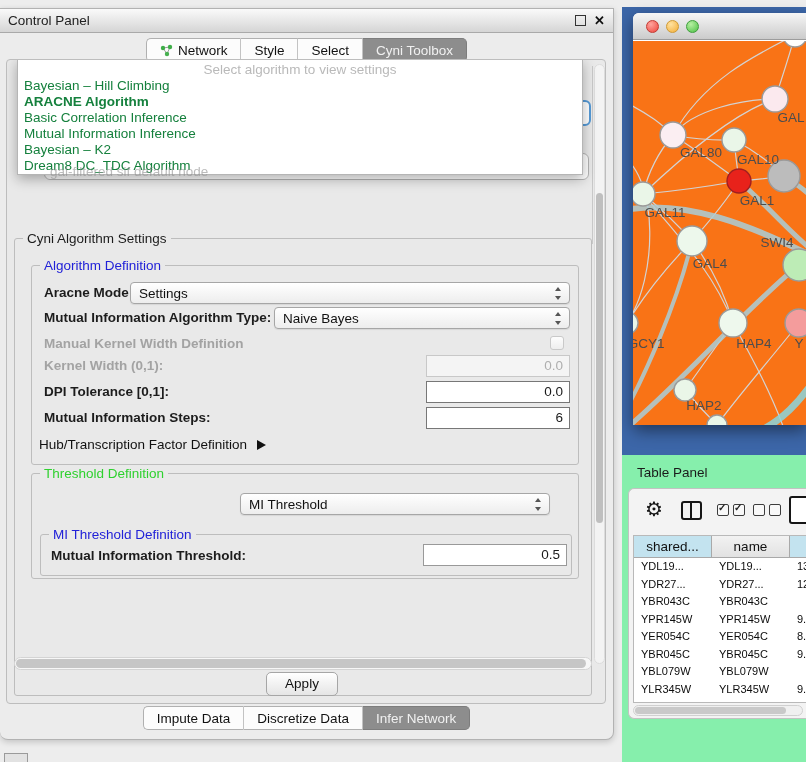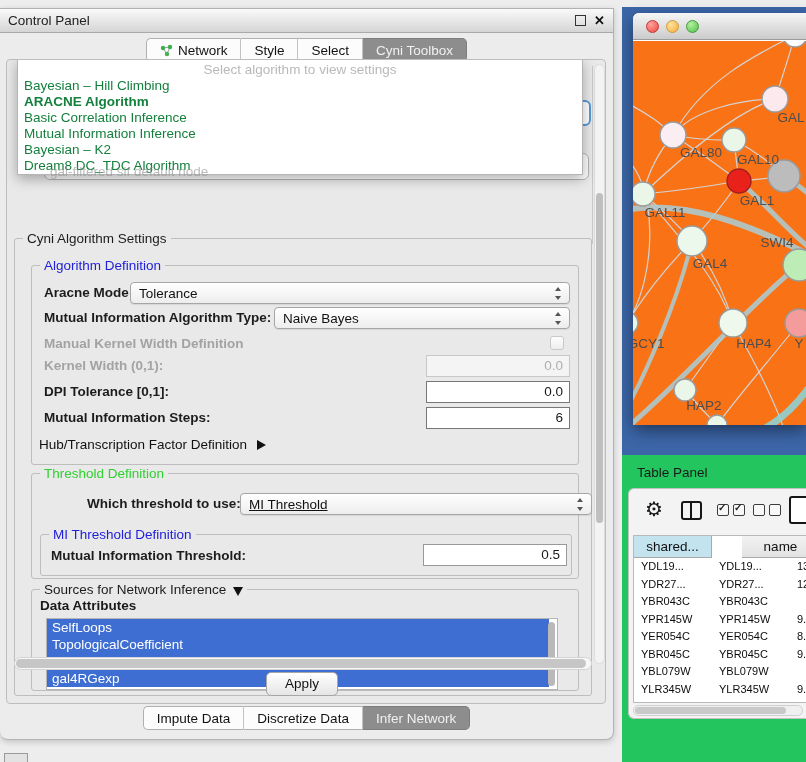--- a/index.html
+++ b/index.html
@@ -86,34 +86,34 @@
   .net-window{position:absolute;left:11px;top:6px;width:173px;height:412px;background:#fff;
               border-radius:6px 0 0 6px;box-shadow:0 6px 16px rgba(0,0,0,.45);}
   .net-titlebar{height:27px;background:linear-gradient(#f6f6f6,#cbcbcb);border-bottom:1px solid #9c9c9c;
                 border-radius:6px 0 0 0;display:flex;align-items:center;padding-left:13px;gap:7px;box-sizing:border-box;}
   .tl{width:13px;height:13px;border-radius:50%;box-sizing:border-box;flex:none;}
   .tl.red{background:radial-gradient(circle at 35% 30%,#ffa49e,#ee453c);border:1px solid #c23a33;}
   .tl.yellow{background:radial-gradient(circle at 35% 30%,#ffe2a0,#f3ae37);border:1px solid #cf9a35;}
   .tl.green{background:radial-gradient(circle at 35% 30%,#b7f0a3,#4cc044);border:1px solid #3f9e3c;}
   .net-canvas{position:absolute;left:0;top:28px;width:173px;height:384px;overflow:hidden;background:#f97316;}
   
-  .table-region{position:absolute;left:622px;top:455px;width:184px;height:307px;background:#22c55e;}
+  .table-region{position:absolute;left:622px;top:455px;width:184px;height:307px;background:#86efac;}
   .tp-title{position:absolute;left:15px;top:10px;font-size:13.5px;color:#1a1a1a;}
   .tp-panel{position:absolute;left:6px;top:33px;width:178px;height:229px;background:#f3f3f3;
             border:1px solid #c2c2c2;border-right:none;border-radius:6px 0 0 6px;overflow:hidden;}
   .gear{position:absolute;left:16px;top:8px;font-size:20px;color:#161616;line-height:24px;}
   .colicon{position:absolute;left:52px;top:12px;width:17px;height:15px;border:2px solid #161616;border-radius:3px;}
   .colicon::after{content:"";position:absolute;left:7px;top:0;bottom:0;width:2px;background:#161616;}
   .cbgroup{position:absolute;top:15px;display:flex;gap:4px;}
   .cb{width:10px;height:10px;border:1.5px solid #3c3c3c;border-radius:2px;position:relative;background:#f8f8f8;}
   .cb.checked::after{content:"✓";position:absolute;left:0px;top:-3px;font-size:10px;font-weight:bold;color:#222;}
   .fileicon{position:absolute;left:160px;top:7px;width:30px;height:24px;border:2px solid #161616;border-radius:3px;background:#fff;}
   .tp-table{position:absolute;left:4px;top:46px;width:174px;height:168px;background:#fff;
             border:1px solid #b9b9b9;border-right:none;overflow:hidden;box-sizing:border-box;}
-  .tp-header{display:flex;height:22px;gap:30px;}
+  .tp-header{display:flex;height:22px;}
   .th{height:22px;line-height:22px;text-align:center;font-size:13.5px;color:#111;
       border-right:1px solid #a9a9a9;border-bottom:1px solid #a9a9a9;box-sizing:border-box;flex:none;
       background:linear-gradient(#f2f2f2,#e2e2e2);overflow:hidden;white-space:nowrap;}
   .th.hl{background:#c3e3ef;}
   .tr{display:flex;height:17.5px;}
   .td{height:17.5px;line-height:17.5px;padding-left:7px;font-size:11px;color:#0c0c0c;flex:none;
       overflow:hidden;white-space:nowrap;box-sizing:border-box;}
   .tp-hscroll{position:absolute;left:4px;top:216px;width:170px;height:11px;background:#f0f0f0;
               border:1px solid #d0d0d0;border-radius:6px;box-sizing:border-box;}
   .tp-hthumb{position:absolute;left:1px;top:1px;height:7px;width:90%;background:#c9c9c9;border-radius:4px;}
@@ -175,21 +175,21 @@
       <div class="ghost">gal-filtered sif default node</div>
 
       <div class="group" style="left:7px;top:138px;width:578px;height:458px;margin-top:40px;">
         <span class="gtitle">Cyni Algorithm Settings</span>
 
         <div class="group" style="left:16px;top:26px;width:548px;height:200px;">
           <span class="gtitle blue">Algorithm Definition</span>
 
           <span class="lbl" style="left:12px;top:17px;">Aracne Mode:</span>
           <div class="combo" style="left:98px;top:16px;width:440px;">
-            <span>Tolerance</span>
+            <span>Settings</span>
             <span class="step"></span>
           </div>
 
           <span class="lbl" style="left:12px;top:42px;">Mutual Information Algorithm Type:</span>
           <div class="combo" style="left:242px;top:41px;width:296px;">
             <span>Naive Bayes</span>
             <span class="step"></span>
           </div>
 
           <span class="lbl dis" style="left:12px;top:68px;">Manual Kernel Width Definition</span>
@@ -205,47 +205,32 @@
           <div class="tfield" style="left:394px;top:141px;">6</div>
         </div>
 
         <div class="hub-row">
           <span>Hub/Transcription Factor Definition</span><span class="tri-r"></span>
         </div>
 
         <div class="group" style="left:16px;top:234px;width:548px;height:106px;">
           <span class="gtitle green">Threshold Definition</span>
 
-          <span class="lbl" style="left:55px;top:20px;">Which threshold to use:</span>
-          <div class="combo" style="left:208px;top:19px;width:352px;text-decoration:underline;">
+          <div class="combo" style="left:208px;top:19px;width:310px;">
             <span>MI Threshold</span>
             <span class="step"></span>
           </div>
 
           <div class="group" style="left:8px;top:60px;width:532px;height:42px;">
             <span class="gtitle blue">MI Threshold Definition</span>
             <span class="lbl" style="left:10px;top:11px;">Mutual Information Threshold:</span>
             <div class="tfield" style="left:382px;top:9px;border-color:#999;">0.5</div>
           </div>
         </div>
 
-        <div class="group" style="left:16px;top:350px;width:548px;height:102px;">
-          <span class="gtitle">
-            <span>Sources for Network Inference</span><span class="tri-d"></span>
-          </span>
-          <span class="subtitle">Data Attributes</span>
-          <div class="attr-list" id="attr-list">
-
-          <div class="attr-item selected">SelfLoops</div>
-              <div class="attr-item selected">TopologicalCoefficient</div>
-              <div class="attr-item selected">BetweennessCentrality</div>
-              <div class="attr-item selected">gal4RGexp</div>
-              <span class="list-vthumb"></span>
-            </div>
-        </div>
       </div>
 
       <div class="hscroll">
           <span class="hthumb"></span>
         </div>
       <div class="vscroll">
           <span class="vthumb"></span>
         </div>
 
       <div class="apply">Apply</div>

